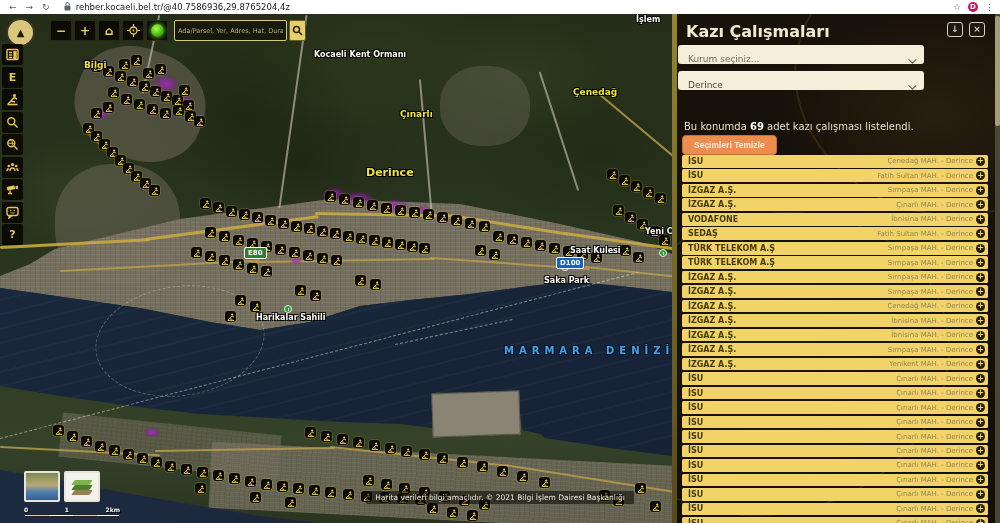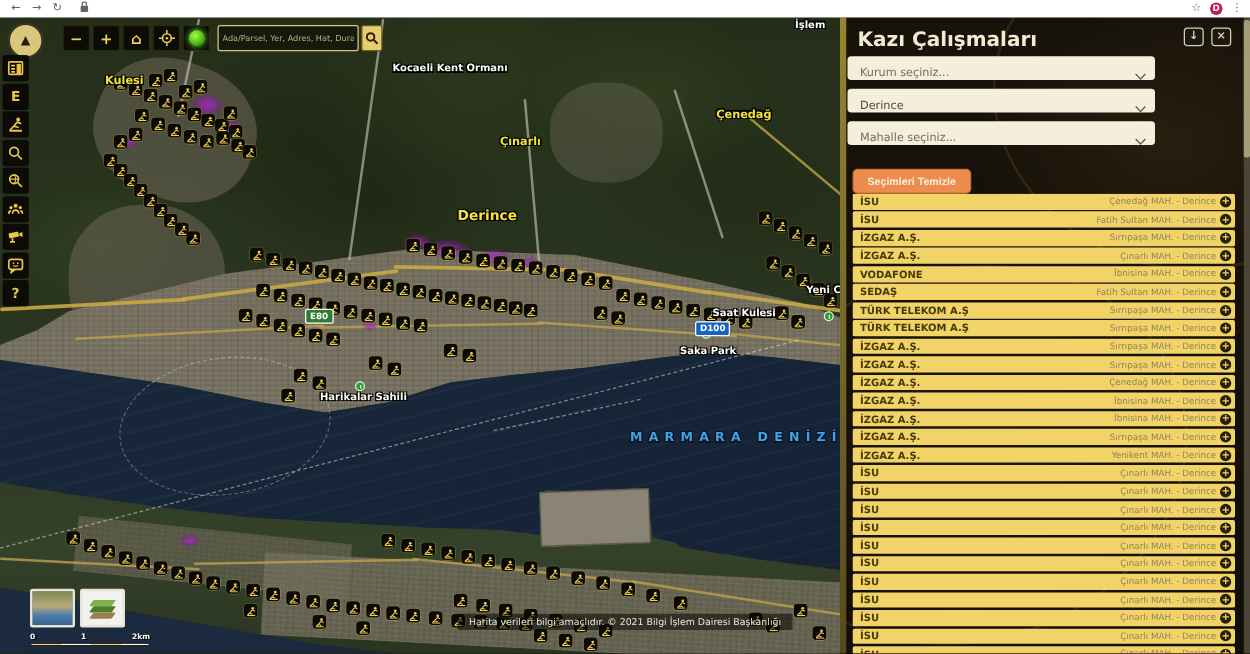--- a/index.html
+++ b/index.html
@@ -158,20 +158,21 @@
   <div class="browser">
     <span class="b-ico">←</span>
     <span class="b-ico">→</span>
     <span class="b-ico">↻</span>
     <span class="lock-ico">
       <svg width="7" height="9" viewBox="0 0 7 9">
           <rect x="0.5" y="3.5" width="6" height="5" rx="1" fill="#5f6368"></rect>
           <path d="M1.8 3.5 V2.2 a1.7 1.7 0 0 1 3.4 0 V3.5" stroke="#5f6368" fill="none" stroke-width="1"></path>
         </svg>
     </span>
+    <span class="url-text">rehber.kocaeli.bel.tr/@40.7586936,29.8765204,4z</span>
     <div class="b-right">
       <span>☆</span>
       <span class="avatar">D</span>
       <span>⋮</span>
     </div>
   </div>
 
   <div class="map">
     <div class="forest"></div>
     <div class="city-patch" style="left:75px;top:35px;width:130px;height:110px;transform:rotate(20deg);opacity:.55"></div>
@@ -1362,21 +1363,21 @@
         </div>
         <div class="marker" style="left: 467px; top: 496px;">
           <svg viewBox="0 0 8 8">
             <circle cx="5.2" cy="1.6" r="1.1" fill="#f0d050"></circle>
             <path d="M4.8 3 2.6 5.6 1 7M4.8 3l2.2 1M2.6 5.6l2.6.8" stroke="#f0d050" stroke-width="0.9" fill="none"></path>
             <path d="M0.8 7.4h6.4" stroke="#f0d050" stroke-width="1" fill="none"></path>
           </svg>
         </div>
       </div>
     <div id="label-layer">
-        <span class="map-label lbl-yellow" style="left: 84px; top: 46px;">Kulesi</span>
+        <span class="map-label lbl-yellow" style="left: 84px; top: 46px;">Bilgi</span>
         <span class="map-label lbl-white" style="left: 314px; top: 36px;">Kocaeli Kent Ormanı</span>
         <span class="map-label lbl-yellow" style="left: 364px; top: 95px; margin-left: 36px;">Çınarlı</span>
         <span class="map-label lbl-yellow" style="left: 573px; top: 73px;">Çenedağ</span>
         <span class="map-label lbl-yellow-lg" style="left: 366px; top: 152px;">Derince</span>
         <span class="map-label lbl-white" style="left: 636px; top: 1px;">İşlem</span>
         <span class="map-label lbl-white" style="left: 645px; top: 213px;">Yeni C.</span>
         <span class="map-label lbl-white" style="left: 570px; top: 232px;">Saat Kulesi</span>
         <span class="map-label lbl-white" style="left: 544px; top: 262px;">Saka Park</span>
         <span class="map-label lbl-white" style="left: 256px; top: 299px;">Harikalar Sahili</span>
         <span class="map-label lbl-sea" style="left: 504px; top: 331px;">MARMARA DENİZİ</span>
@@ -1505,25 +1506,22 @@
     <div class="panel-btn" style="left:297px">×</div>
 
     <div class="dd" style="top:31px">
       <span>Kurum seçiniz...</span>
       <span class="chev"></span>
     </div>
     <div class="dd" style="top:57px">
       <span class="dd-selected">Derince</span>
       <span class="chev"></span>
     </div>
-    <div class="dd" style="top:83px">
-      <span>Mahalle seçiniz...</span>
-      <span class="chev"></span>
-    </div>
-
+
+    <div class="panel-info"><span>Bu konumda </span><b>69</b><span> adet kazı çalışması listelendi.</span></div>
     <button class="clear-btn">Seçimleri Temizle</button>
 
     <div class="exc-list" id="exc-list">
   <div class="exc-row">
     <span class="row-org">İSU</span>
     <span class="row-loc">Çenedağ MAH. - Derince</span>
     <span class="row-add">+</span>
   </div>
 
   <div class="exc-row">

